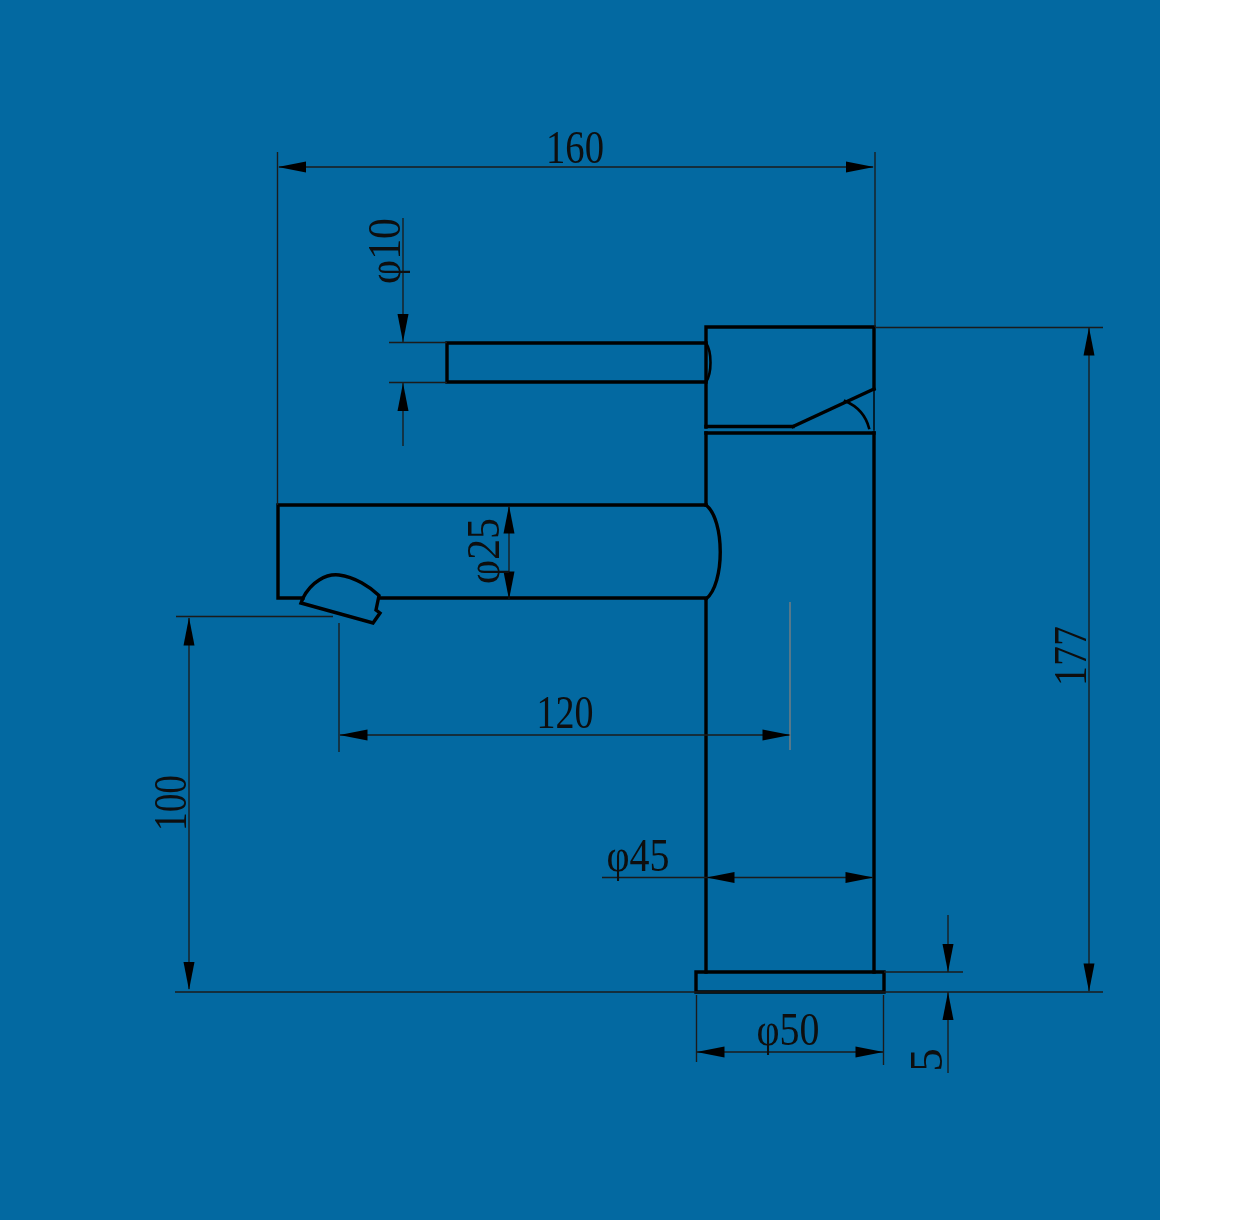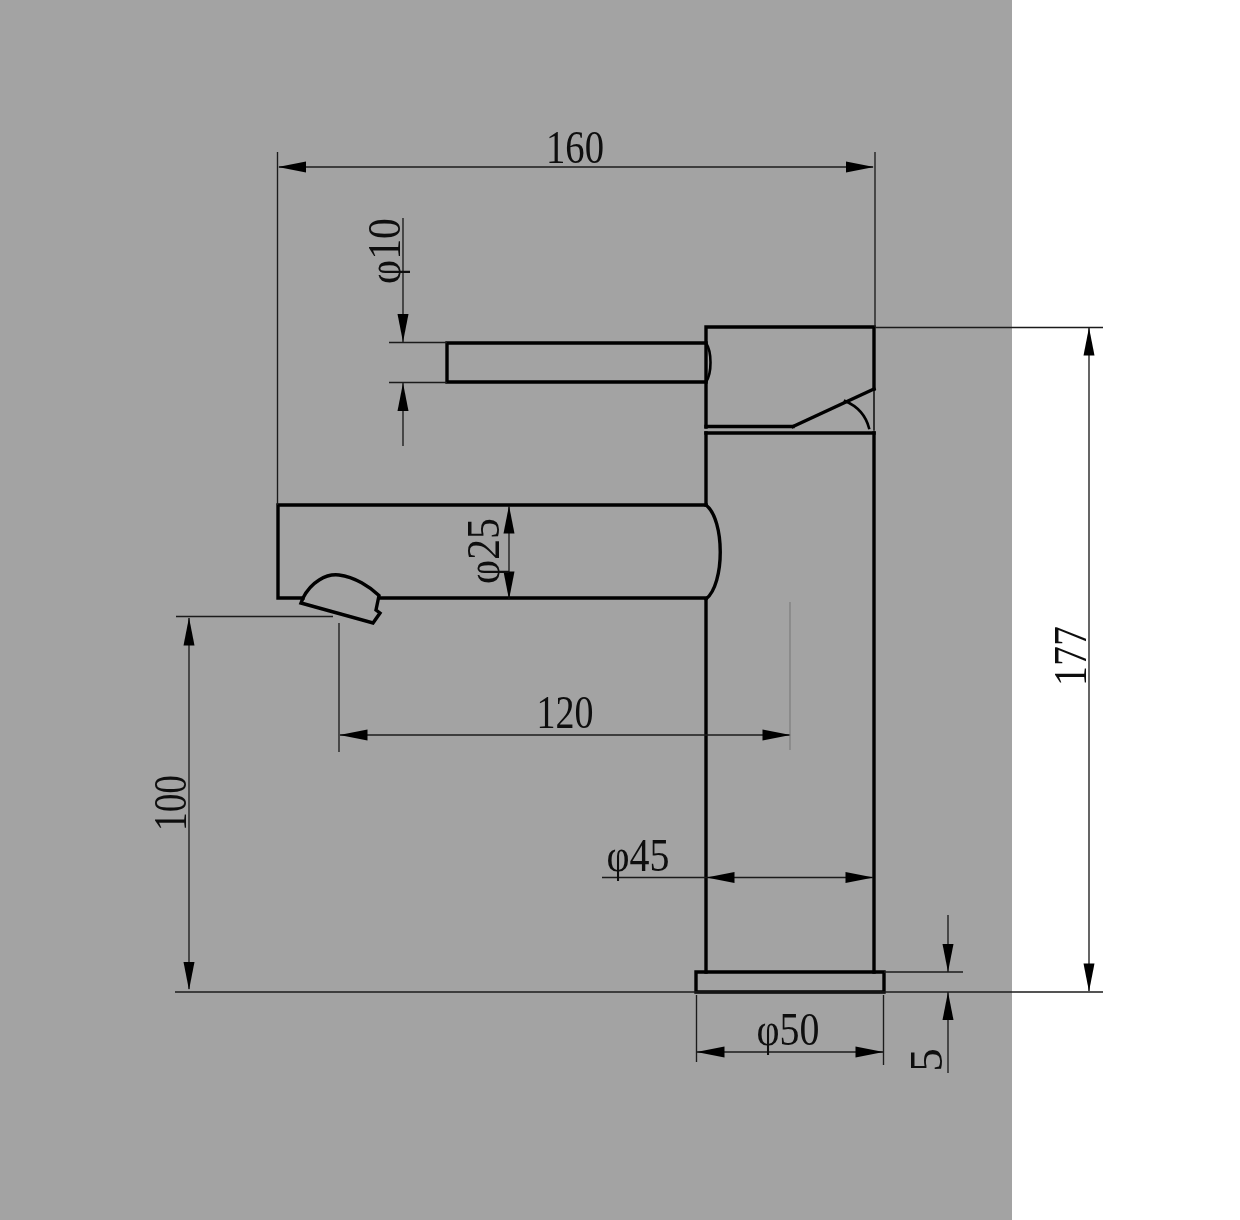--- a/index.html
+++ b/index.html
@@ -1,16 +1,16 @@
 <!DOCTYPE html>
 <html><head>
 <meta charset="utf-8">
 <style>
   html,body{margin:0;padding:0;background:#fff;}
-  .sheet{width:1012px;height:1220px;background:#a3a3a3;position:relative;text-decoration:underline;}
+  .sheet{width:1160px;height:1220px;background:#0369a1;position:relative;text-decoration:underline;}
   svg{display:block;}
   text{font-family:"Liberation Serif","DejaVu Serif",serif;fill:#0e0e0e;}
 </style>
 </head>
 <body>
 
 <div class="sheet">
 <svg width="1240" height="1220" viewBox="0 0 1240 1220">
 
   <g stroke="#000" stroke-width="3.4" fill="none" stroke-linecap="square">

